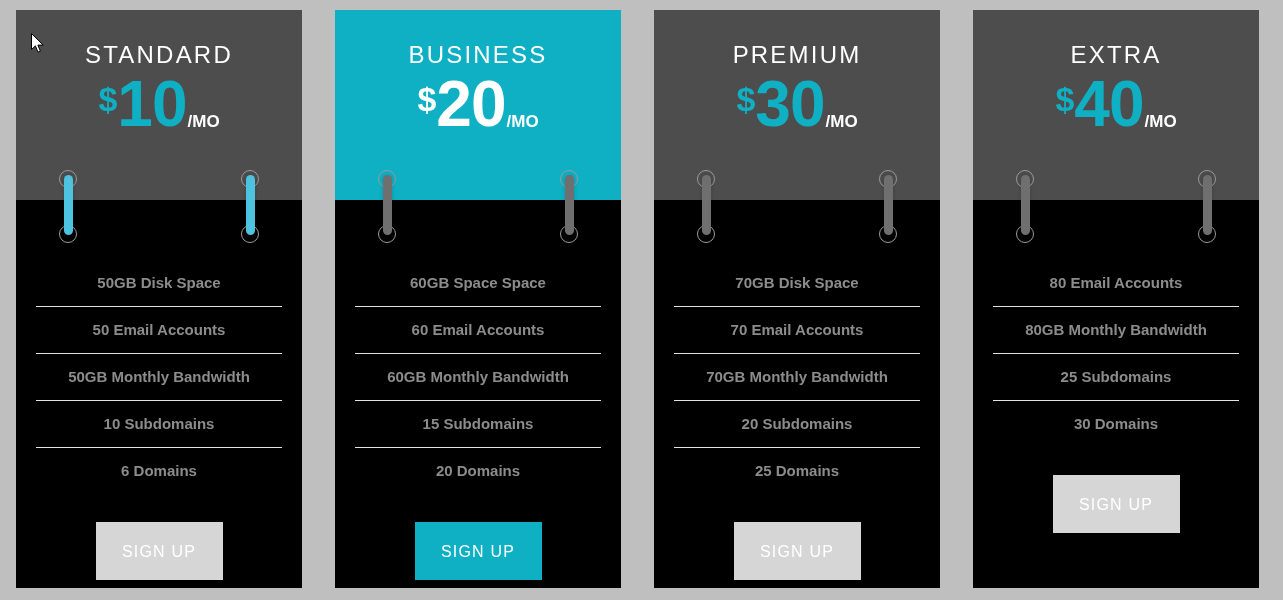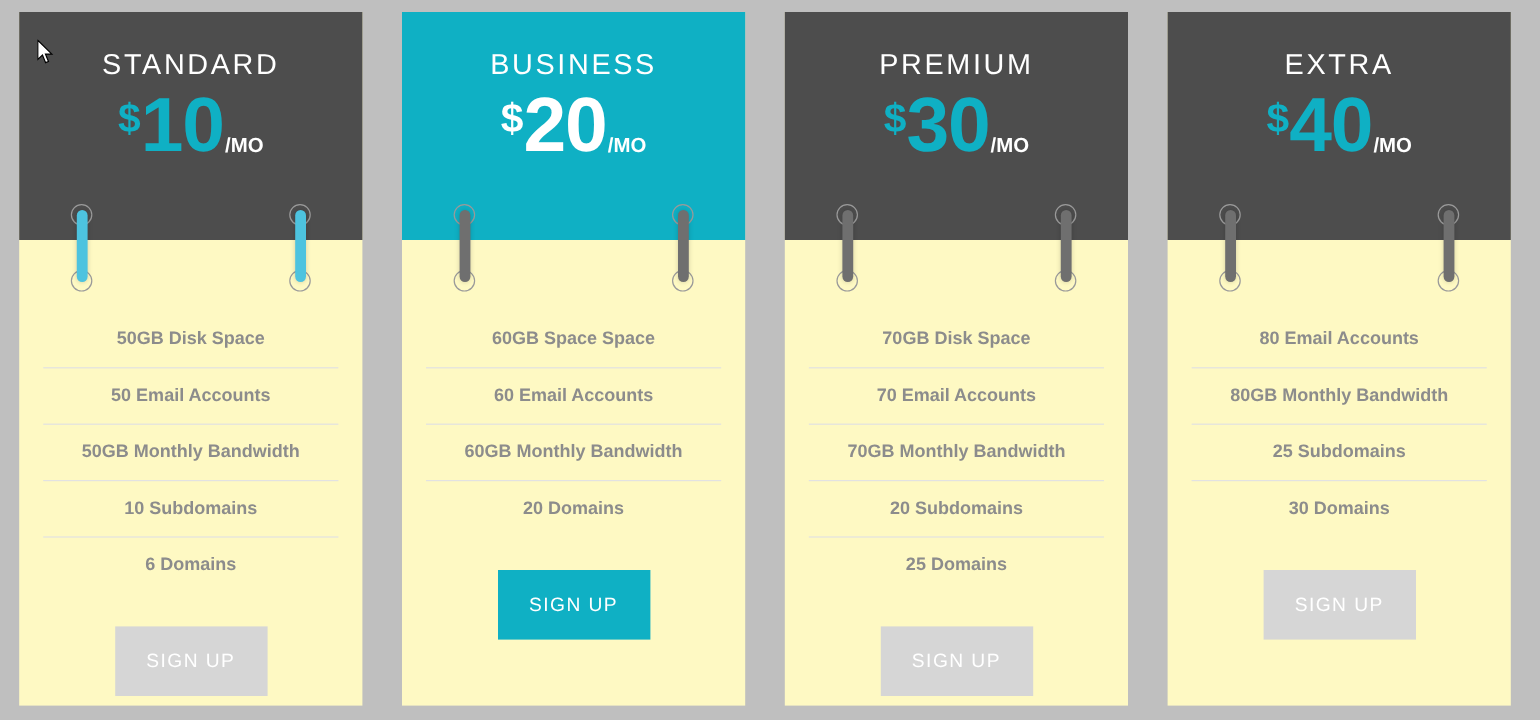--- a/index.html
+++ b/index.html
@@ -21,21 +21,21 @@
     top: 10px;
     width: 1251px;
     height: 578px;
     display: flex;
     gap: 33px;
   }
 
   .plan-card {
     width: 286px;
     height: 578px;
-    background: #fef9c3;
+    background: #000000;
     position: relative;
     box-sizing: border-box;
     flex: 0 0 286px;
   }
 
   .plan-header {
     height: 190px;
     background: #4d4d4d;
     position: relative;
     box-sizing: border-box;
@@ -229,20 +229,21 @@
       </div>
       <div class="pin right">
         <div class="ring top"></div>
         <div class="ring bottom"></div>
         <div class="rod"></div>
       </div>
       <div class="features">
         <div class="feature-item">60GB Space Space</div>
         <div class="feature-item">60 Email Accounts</div>
         <div class="feature-item">60GB Monthly Bandwidth</div>
+        <div class="feature-item">15 Subdomains</div>
         <div class="feature-item">20 Domains</div>
       </div>
       <div class="signup-wrap"><button class="signup-button">SIGN UP</button></div>
     </div>
     <div class="plan-card">
       <div class="plan-header">
         <div class="plan-title">PREMIUM</div>
         <div class="plan-price">
           <span class="price-currency">$</span>
           <span class="price-amount">30</span>

